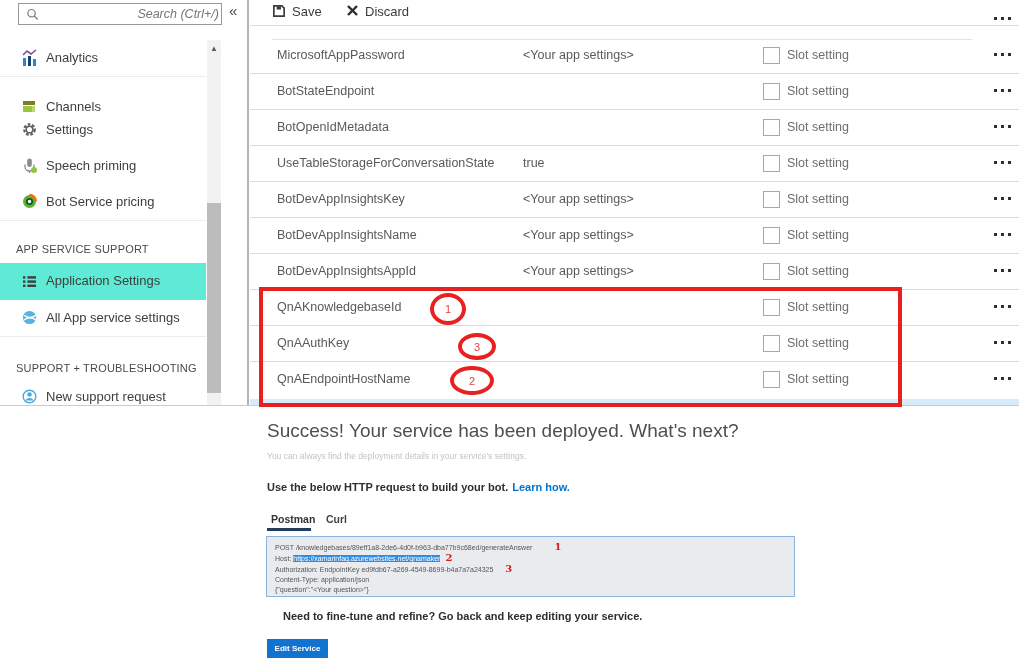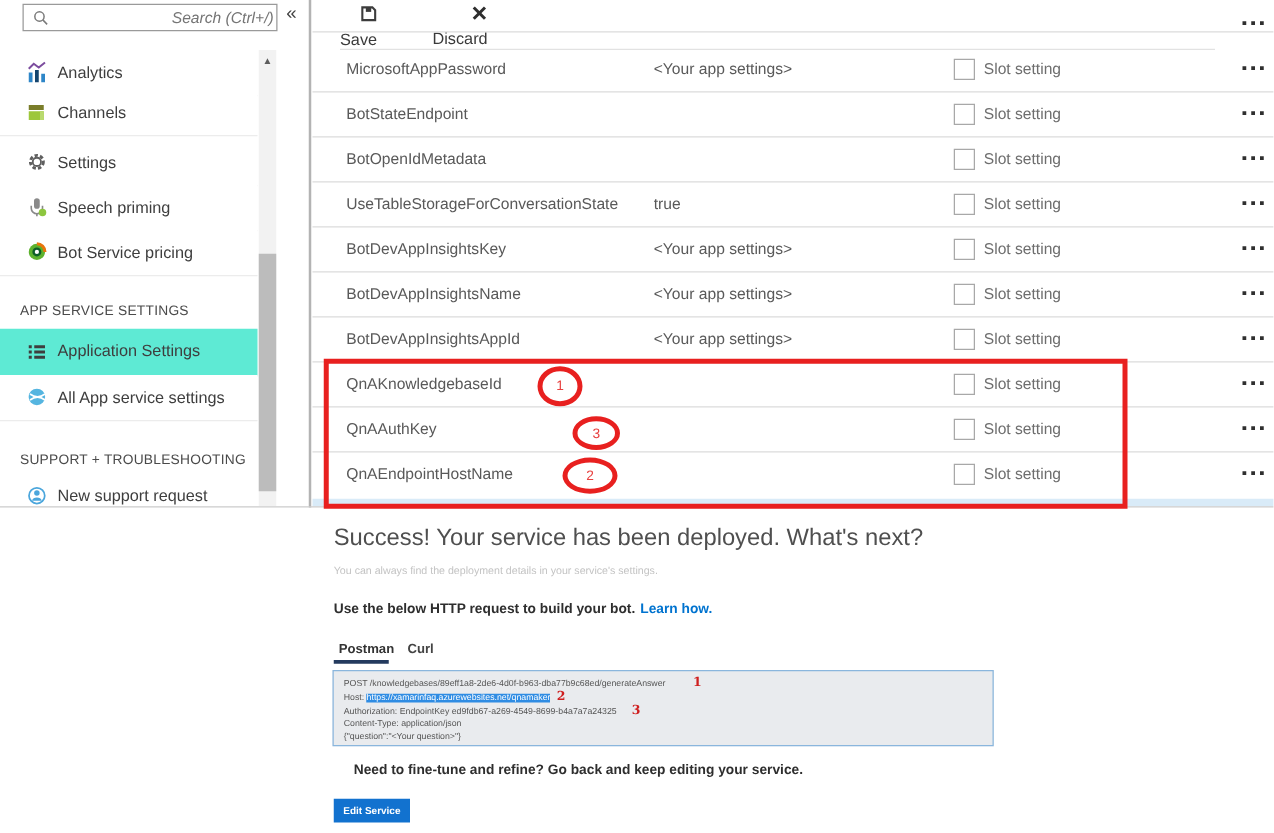--- a/index.html
+++ b/index.html
@@ -20,21 +20,21 @@
   .side-item .lbl{position:absolute;left:46px;top:10px;font-size:13px;color:#3e3e3e;}
   .side-item .ic{position:absolute;left:21px;top:9px;width:17px;height:17px;}
   .side-head{position:absolute;left:16px;font-size:11px;color:#4a4a4a;letter-spacing:.2px;}
   .sb-track{position:absolute;left:207px;top:40px;width:14px;height:365px;background:#f2f2f2;}
   .sb-arrow{position:absolute;left:208px;top:43px;width:12px;text-align:center;
             font-size:8px;color:#5d5d5d;line-height:12px;}
   .sb-thumb{position:absolute;left:207px;top:203px;width:14px;height:190px;background:#bcbcbc;}
 
   
   .toolbar{position:absolute;left:250px;top:0;width:769px;height:25px;background:#fff;}
-  .tb-btn{position:absolute;top:4px;display:flex;align-items:flex-end;gap:6px;cursor:pointer;flex-direction:column;}
+  .tb-btn{position:absolute;top:4px;display:flex;align-items:flex-start;gap:6px;cursor:pointer;}
   .tb-btn .t{font-size:13px;color:#3a3a3a;}
   .hline{position:absolute;background:#dcdcdc;height:1px;}
 
   
   .row{position:absolute;left:250px;width:769px;height:36px;border-bottom:1px solid #dbdbdb;}
   .row .name{position:absolute;left:27px;top:11px;font-size:12.5px;color:#595959;white-space:nowrap;}
   .row .value{position:absolute;left:273px;top:11px;font-size:12.5px;color:#595959;white-space:nowrap;}
   .row .slot-box{position:absolute;left:513px;top:10px;width:15px;height:15px;
                  border:1px solid #a8a8a8;background:#fff;}
   .row .slot-label{position:absolute;left:537px;top:11px;font-size:12.5px;color:#6e6e6e;}
@@ -87,21 +87,21 @@
 
     <div class="side-item" style="top:40px;">
       <svg class="ic" viewBox="0 0 17 17">
         <polyline points="2,6 6,2 10,5 15,1" stroke="#7c4d9e" fill="none" stroke-width="1.6"></polyline>
         <rect x="2" y="9" width="3" height="8" fill="#2e86c8"></rect>
         <rect x="7" y="7" width="3" height="10" fill="#15456e"></rect>
         <rect x="12" y="10" width="3" height="7" fill="#2e86c8"></rect>
       </svg>
       <span class="lbl">Analytics</span>
     </div>
-    <div class="side-item" style="top:72px;">
+    <div class="side-item" style="top:89px;">
       <svg class="ic" viewBox="0 0 17 17">
         <rect x="2" y="3" width="12" height="4" fill="#7a7d2a"></rect>
         <rect x="2" y="8" width="12" height="7" fill="#9dc73b"></rect>
         <rect x="11" y="8" width="3" height="7" fill="#b9da6e"></rect>
       </svg>
       <span class="lbl">Channels</span>
     </div>
     <div class="side-item" style="top:112px;">
       <svg class="ic" viewBox="0 0 17 17">
         <circle cx="8.5" cy="8.5" r="5.2" fill="none" stroke="#5f5f5f" stroke-width="2.3" stroke-dasharray="2.7 1.7"></circle>
@@ -121,21 +121,21 @@
     <div class="side-item" style="top:184px;text-align:right;">
       <svg class="ic" viewBox="0 0 17 17">
         <circle cx="8.5" cy="8.5" r="6.5" fill="#5db22e"></circle>
         <path d="M8.5 2 a6.5 6.5 0 0 1 6.5 6.5" stroke="#e8750c" stroke-width="2.4" fill="none"></path>
         <circle cx="8.5" cy="8.5" r="3.6" fill="#0e5d28"></circle>
         <circle cx="8.5" cy="8.5" r="1.7" fill="#fff"></circle>
       </svg>
       <span class="lbl">Bot Service pricing</span>
     </div>
 
-    <div class="side-head" style="top:243px;">APP SERVICE SETTINGS</div>
+    <div class="side-head" style="top:243px;">APP SERVICE SUPPORT</div>
     <div class="side-item selected" style="top:263px;height:37px;">
       <svg class="ic" style="top:10px;" viewBox="0 0 17 17">
         <rect x="2" y="3.2" width="2.4" height="2.4" fill="#3e3e3e"></rect>
           <rect x="6.4" y="3.2" width="8.6" height="2.4" fill="#3e3e3e"></rect>
         <rect x="2" y="7.4" width="2.4" height="2.4" fill="#3e3e3e"></rect>
           <rect x="6.4" y="7.4" width="8.6" height="2.4" fill="#3e3e3e"></rect>
         <rect x="2" y="11.6" width="2.4" height="2.4" fill="#3e3e3e"></rect>
           <rect x="6.4" y="11.6" width="8.6" height="2.4" fill="#3e3e3e"></rect>
       </svg>
       <span class="lbl">Application Settings</span>

